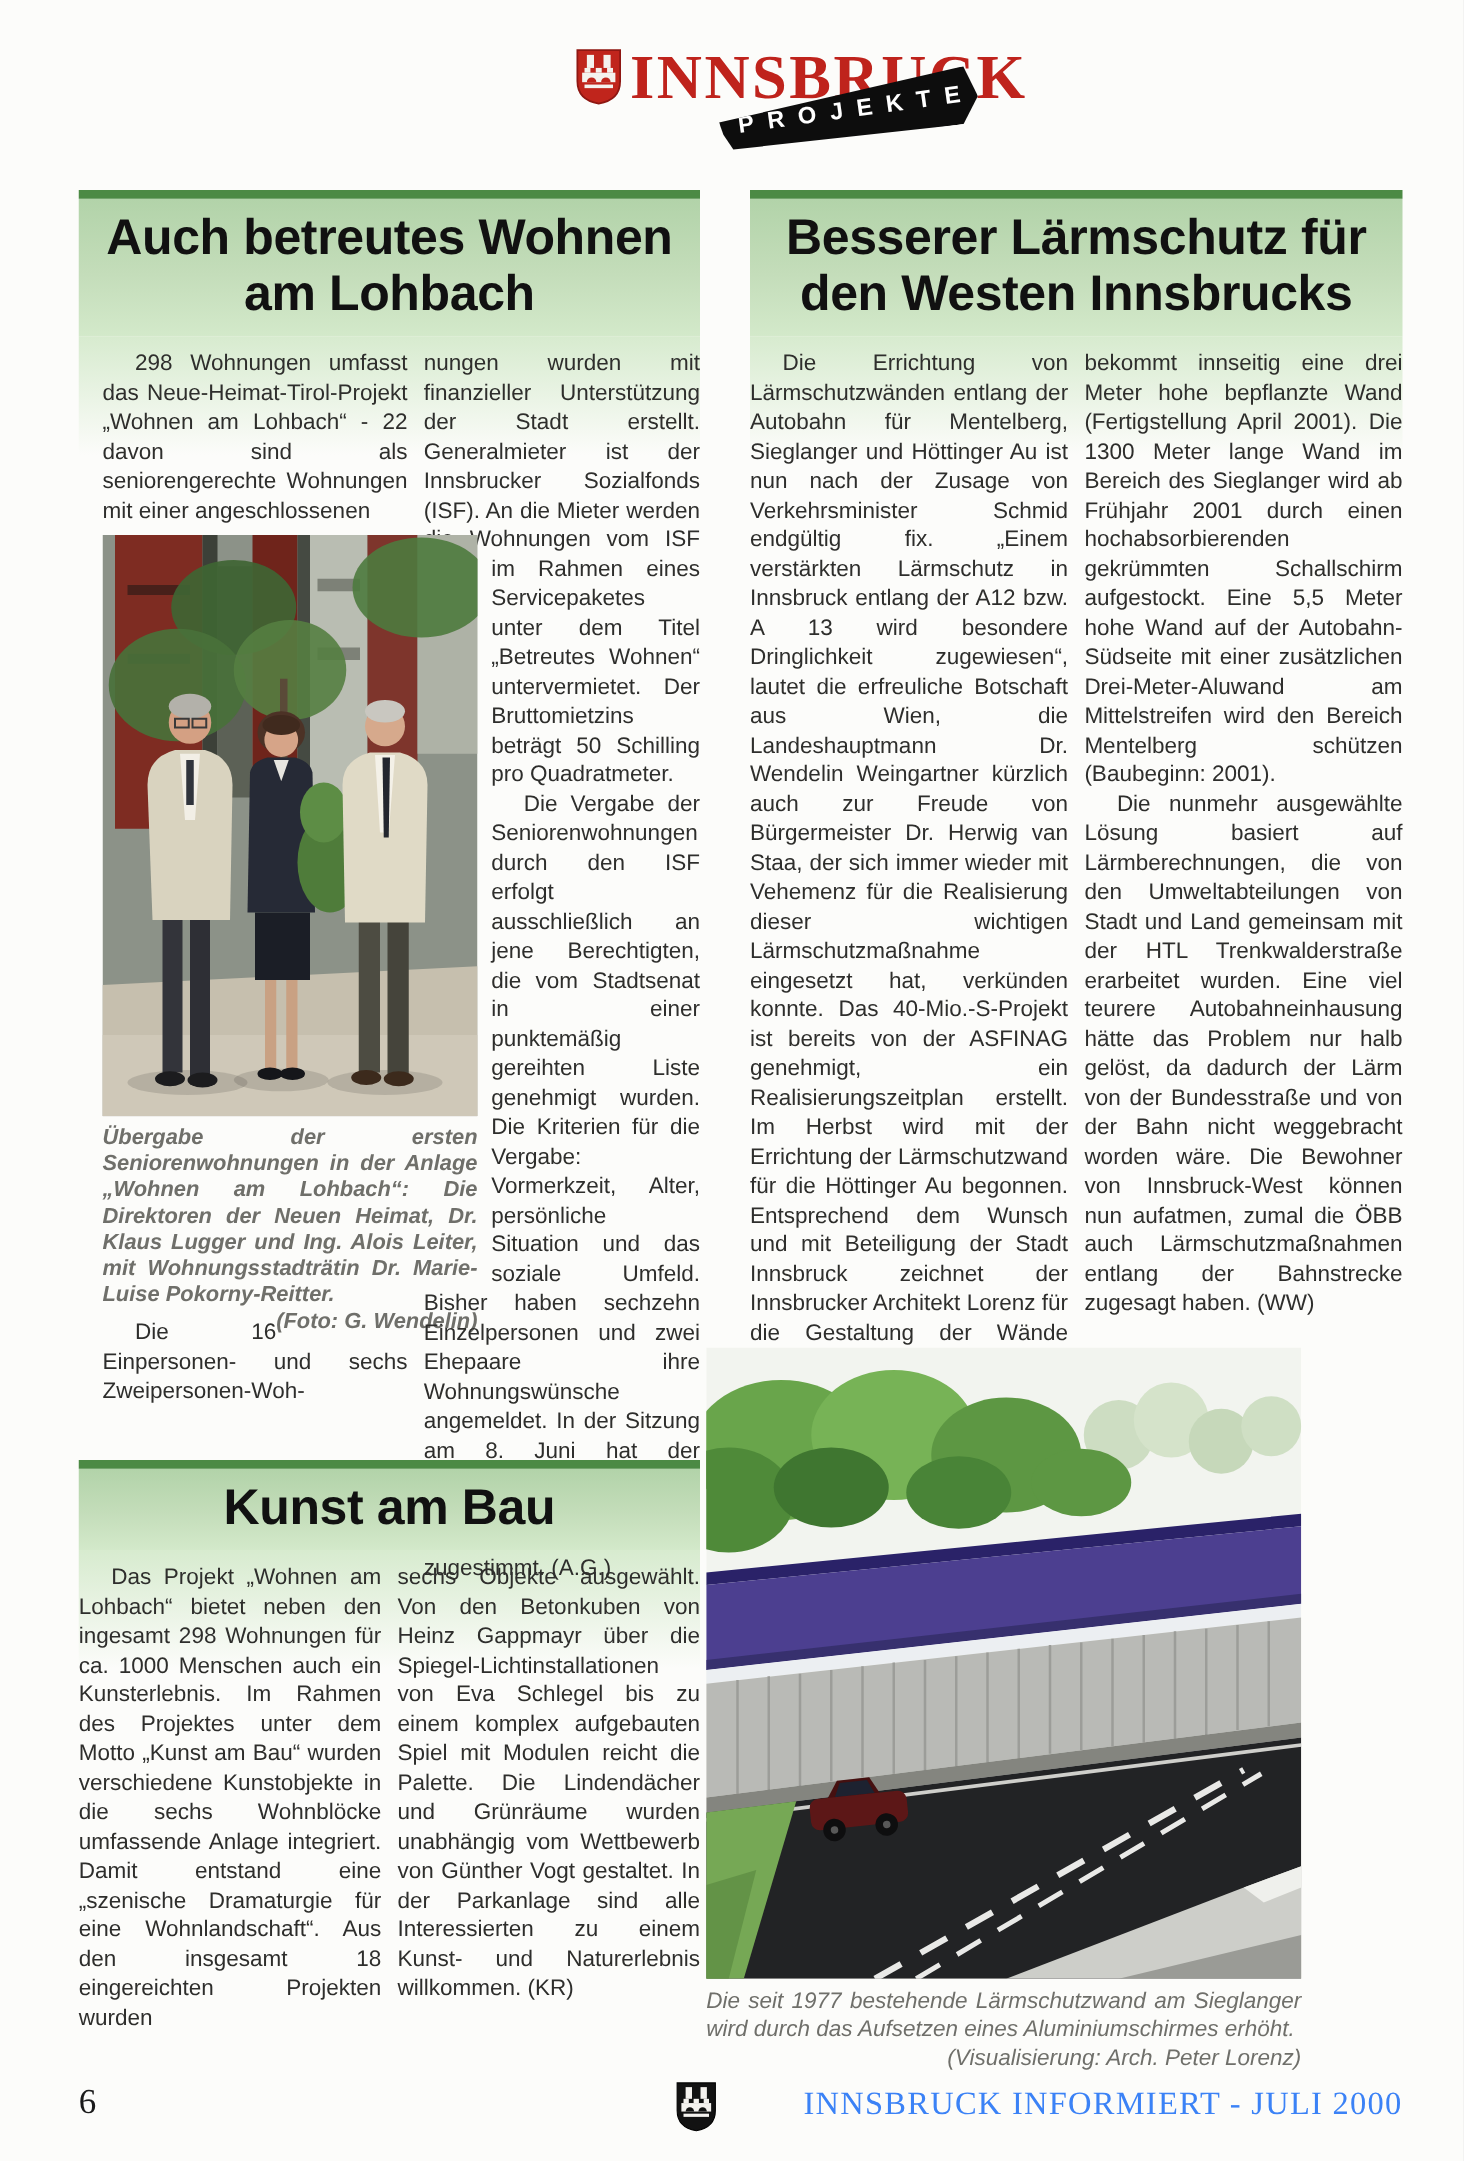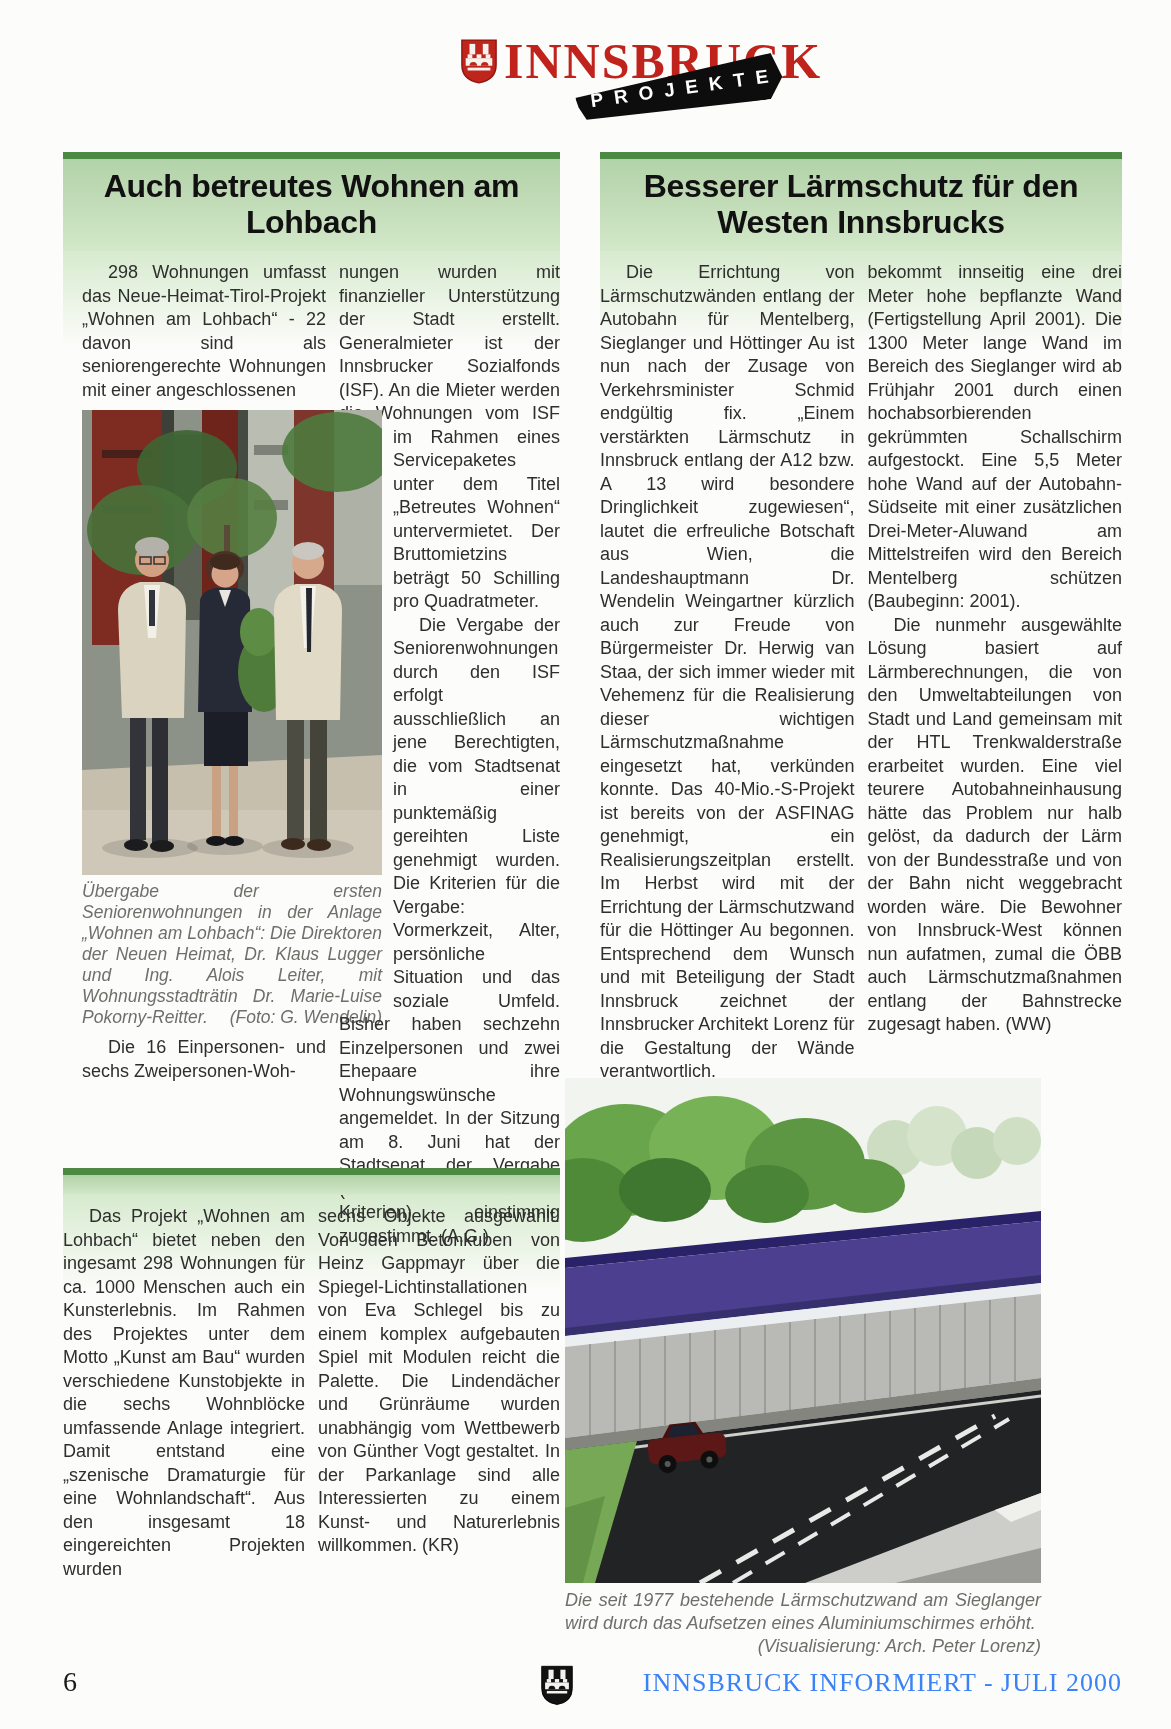--- a/index.html
+++ b/index.html
@@ -18,34 +18,34 @@
 
   
   .article{position:absolute;}
   .article-left{left:63px;top:152px;width:497px;}
   .article-right{left:600px;top:152px;width:522px;}
   .article-kunst{left:63px;top:1168px;width:497px;}
 
   .banner{position:relative;border-top:7px solid #4c8a44;
           background:linear-gradient(180deg,#b2d3a9 0%,#c4ddba 55%,#d3e9ca 100%);
           text-align:center;padding:9px 8px 11px;}
-  .banner h1{margin:0;font-size:32px;line-height:1.13;font-weight:700;color:#111;letter-spacing:-.3px;}
+  .banner h1{margin:0;font-size:40px;line-height:1.13;font-weight:700;color:#111;letter-spacing:-.3px;}
   .fade{position:absolute;left:0;right:0;top:100%;height:95px;z-index:-1;
         background:linear-gradient(180deg,rgba(211,233,202,.9),rgba(211,233,202,0));}
 
   .cols{display:flex;gap:13px;margin-top:10px;}
   .col{flex:1;font-size:18px;line-height:23.5px;color:#2e2e2c;text-align:justify;}
   .col p{margin:0;}
   .col p.indent{text-indent:26px;}
   .article-left .col-1{flex:0 0 244px;max-width:244px;padding-left:19px;}
 
   figure.photo{width:300px;height:465px;margin:8px 0 0 0;padding:0;position:relative;z-index:2;}
   figure.photo svg{display:block;}
   figcaption,.viz-caption{font-style:italic;color:#6f6f6a;}
-  .photo-caption{width:300px;font-size:17.5px;line-height:21px;margin:6px 0 8px 0;text-align:justify;}
+  .photo-caption{width:300px;font-size:17.5px;line-height:21px;margin:6px 0 8px 0;text-align:justify;font-weight:bold;}
   .cap-credit{float:right;}
   .intrusion{float:left;width:46px;height:574px;margin-right:8px;}
 
   
   .viz{position:absolute;left:565px;top:1078px;width:476px;}
   .viz svg{display:block;}
   .viz-caption{font-size:18px;line-height:23px;margin-top:6px;text-align:justify;}
 
   
   .footer{position:absolute;left:0;right:0;top:1660px;height:62px;}
@@ -175,20 +175,21 @@
       </div>
       <div class="col">
         <p>bekommt innseitig eine drei Meter hohe bepflanzte Wand (Fertigstellung April 2001). Die 1300 Meter lange Wand im Bereich des Sieglanger wird ab Frühjahr 2001 durch einen hochabsorbierenden gekrümmten Schallschirm aufgestockt. Eine 5,5 Meter hohe Wand auf der Autobahn-Südseite mit einer zusätzlichen Drei-Meter-Aluwand am Mittelstreifen wird den Bereich Mentelberg schützen (Baubeginn: 2001).</p>
         <p class="indent">Die nunmehr ausgewählte Lösung basiert auf Lärmberechnungen, die von den Umweltabteilungen von Stadt und Land gemeinsam mit der HTL Trenkwalderstraße erarbeitet wurden. Eine viel teurere Autobahneinhausung hätte das Problem nur halb gelöst, da dadurch der Lärm von der Bundesstraße und von der Bahn nicht weggebracht worden wäre. Die Bewohner von Innsbruck-West können nun aufatmen, zumal die ÖBB auch Lärmschutzmaßnahmen entlang der Bahnstrecke zugesagt haben. (WW)</p>
       </div>
     </div>
   </section>
 
   <section class="article article-kunst">
     <div class="banner">
+      <h1>Kunst am Bau</h1>
       <div class="fade"></div>
     </div>
     <div class="cols">
       <div class="col">
         <p class="indent">Das Projekt „Wohnen am Lohbach“ bietet neben den ingesamt 298 Wohnungen für ca. 1000 Menschen auch ein Kunsterlebnis. Im Rahmen des Projektes unter dem Motto „Kunst am Bau“ wurden verschiedene Kunstobjekte in die sechs Wohnblöcke umfassende Anlage integriert. Damit entstand eine „szenische Dramaturgie für eine Wohnlandschaft“. Aus den insgesamt 18 eingereichten Projekten wurden</p>
       </div>
       <div class="col">
         <p>sechs Objekte ausgewählt. Von den Betonkuben von Heinz Gappmayr über die Spiegel-Lichtinstallationen von Eva Schlegel bis zu einem komplex aufgebauten Spiel mit Modulen reicht die Palette. Die Lindendächer und Grünräume wurden unabhängig vom Wettbewerb von Günther Vogt gestaltet. In der Parkanlage sind alle Interessierten zu einem Kunst- und Naturerlebnis willkommen. (KR)</p>
       </div>
     </div>

